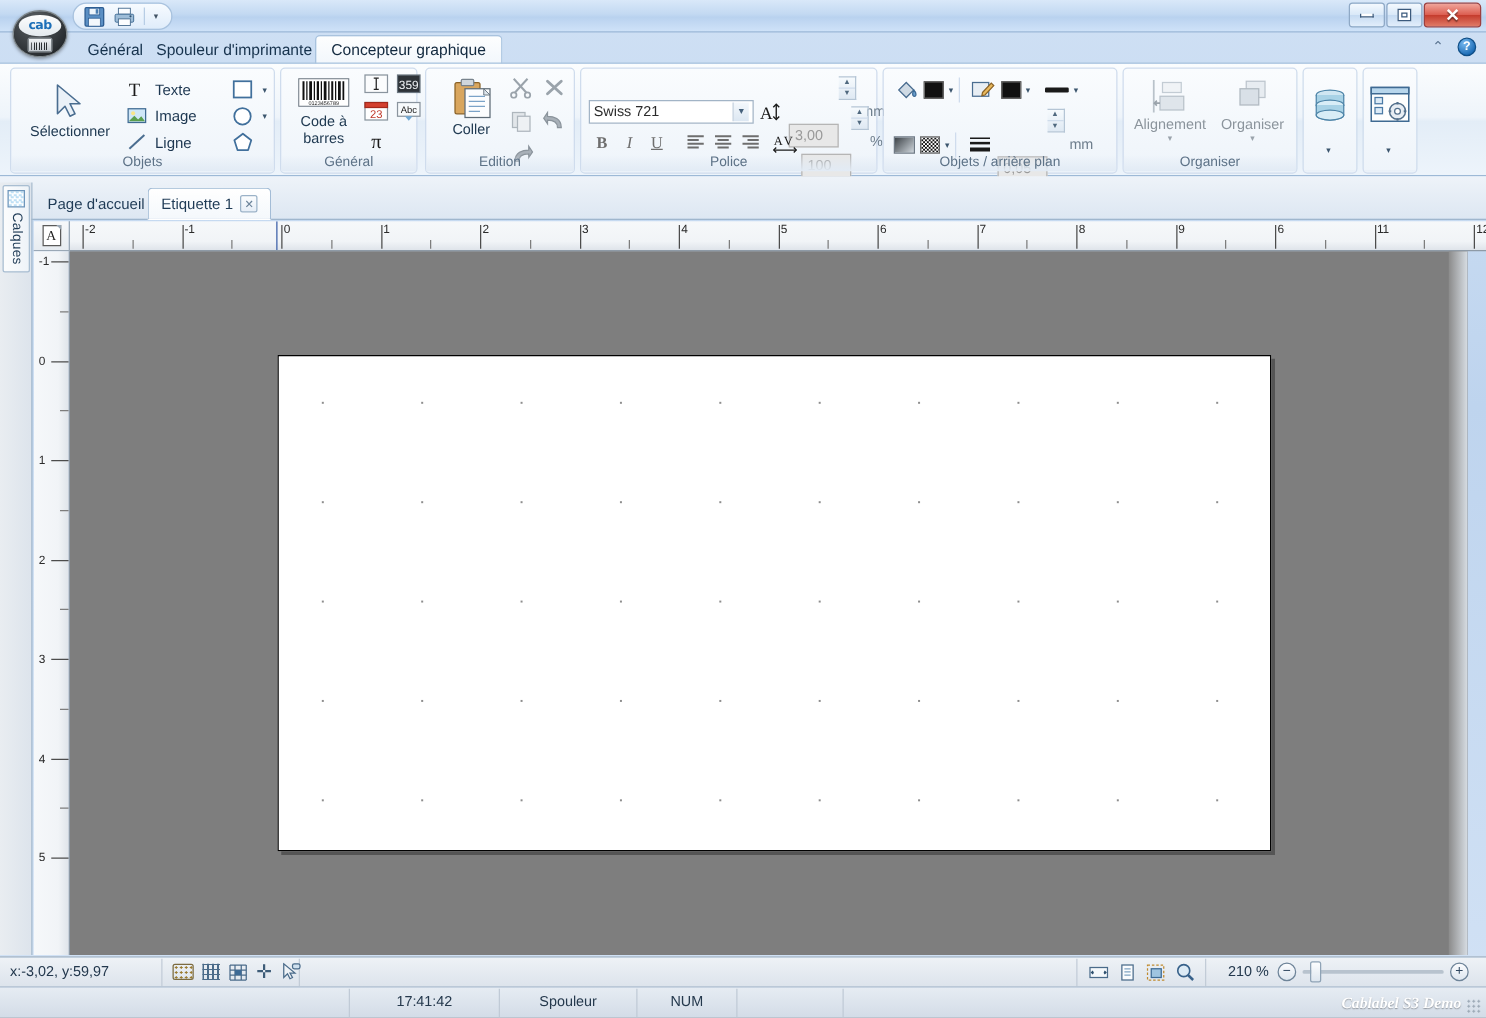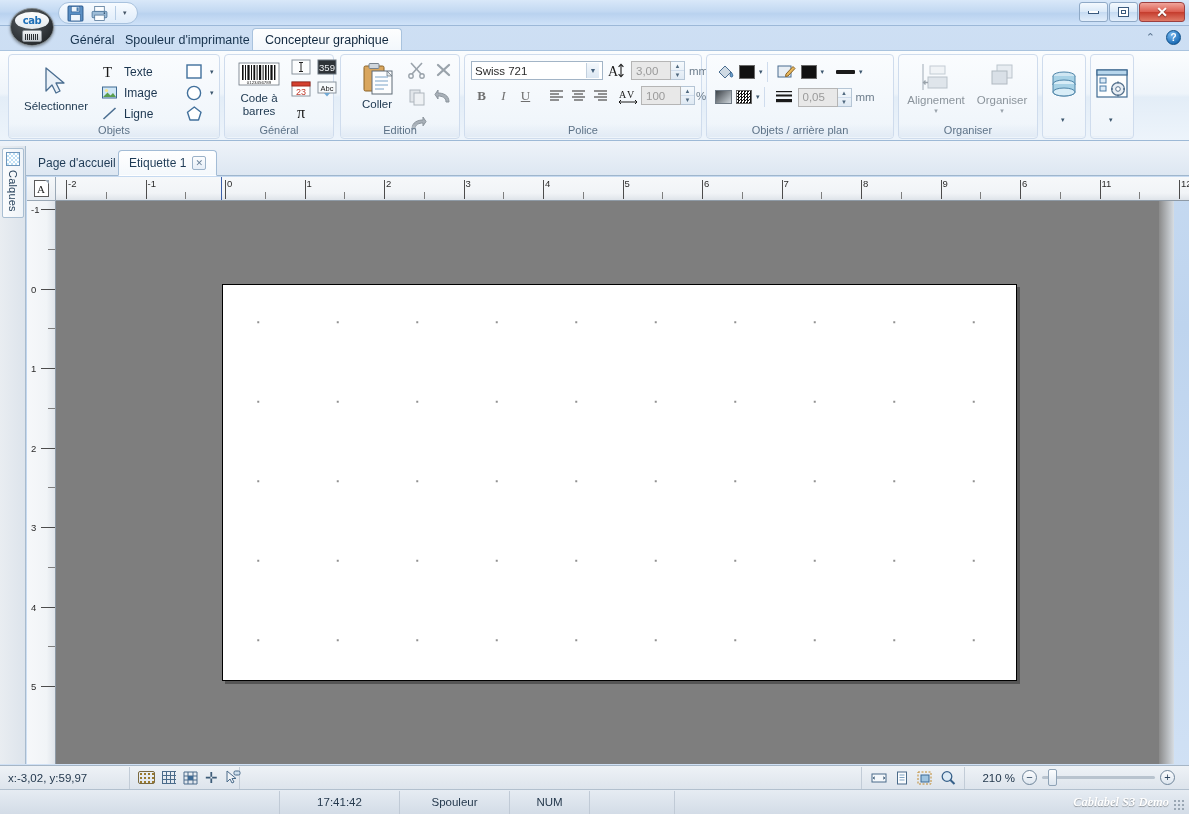--- a/index.html
+++ b/index.html
@@ -88,21 +88,21 @@
   .row-item { display:flex; align-items:center; gap:6px; height:21px; }
   .row-lbl { font-size:12px; color:#1c3650; }
 
   
   .fontbox { width:132px; height:19px; background:#fff; border:1px solid #a2b4c6;
     display:flex; align-items:center; padding:0 3px; font-size:11.5px; color:#2b2b2b; }
   .fontbox .dd { margin-left:auto; width:13px; height:15px;
     background:linear-gradient(180deg,#f4f8fc,#dce7f2); border-left:1px solid #c2d0de;
     display:flex; align-items:center; justify-content:center; font-size:7px; color:#46617c; }
   .numbox { width:40px; height:19px; background:#e8e8e8; border:1px solid #b5b5b5;
-    display:flex; align-items:center; padding:0 4px; font-size:11.5px; color:#9a9a9a; }
+    display:flex; align-items:center; padding:0 4px; font-size:11.5px; color:#9a9a9a;margin-top:38px; }
   .spin { width:14px; height:19px; border:1px solid #b5c5d5; border-left:none;
     background:linear-gradient(180deg,#f6fafd,#dfe9f3);
     display:flex; flex-direction:column; }
   .spin i { flex:1; display:flex; align-items:center; justify-content:center;
     font-size:6px; color:#50697f; font-style:normal; }
   .spin i:first-child { border-bottom:1px solid #cfdceb; }
   .unit { font-size:11.5px; color:#6d7d8c; }
   .tbtn { width:21px; height:21px; display:flex; align-items:center; justify-content:center;
     font-size:13px; color:#6e6e6e; }
   .tbtn.serif { font-family:"Liberation Serif", serif; }

